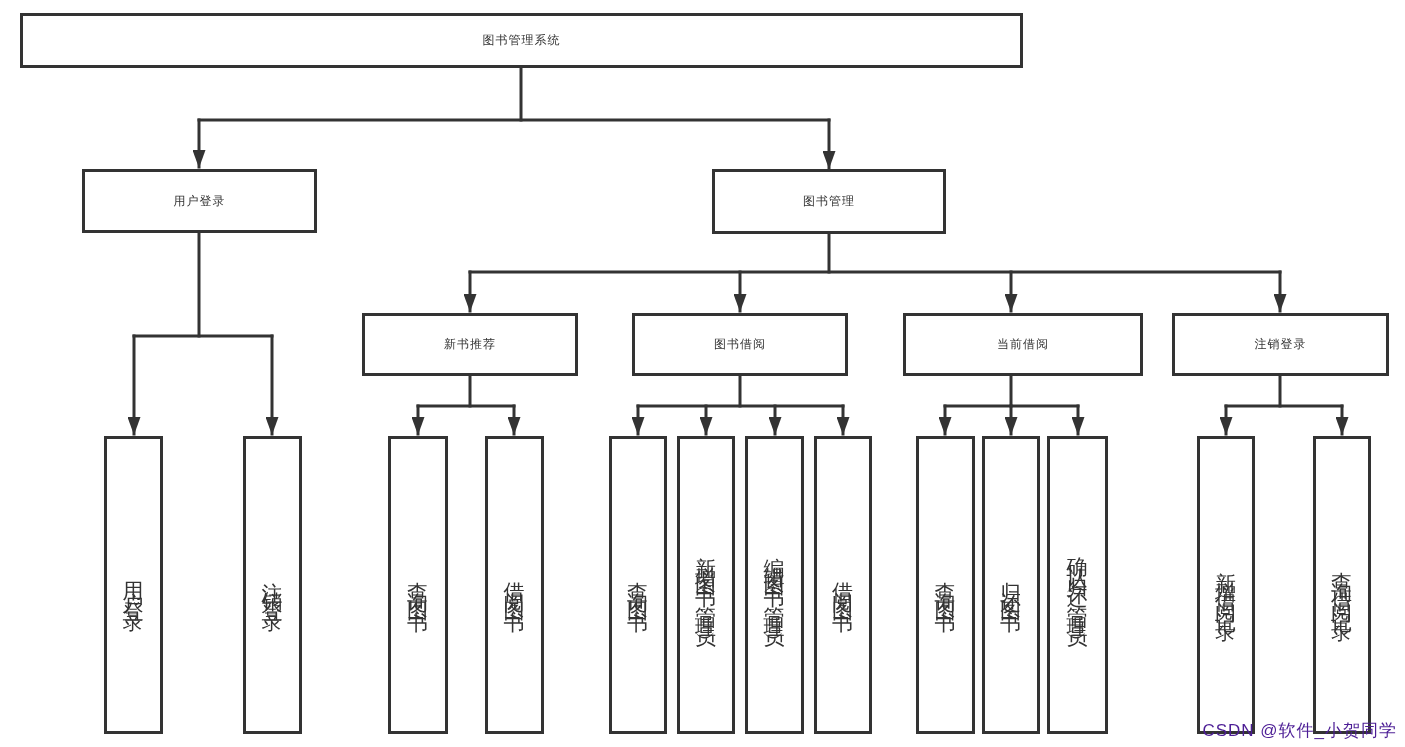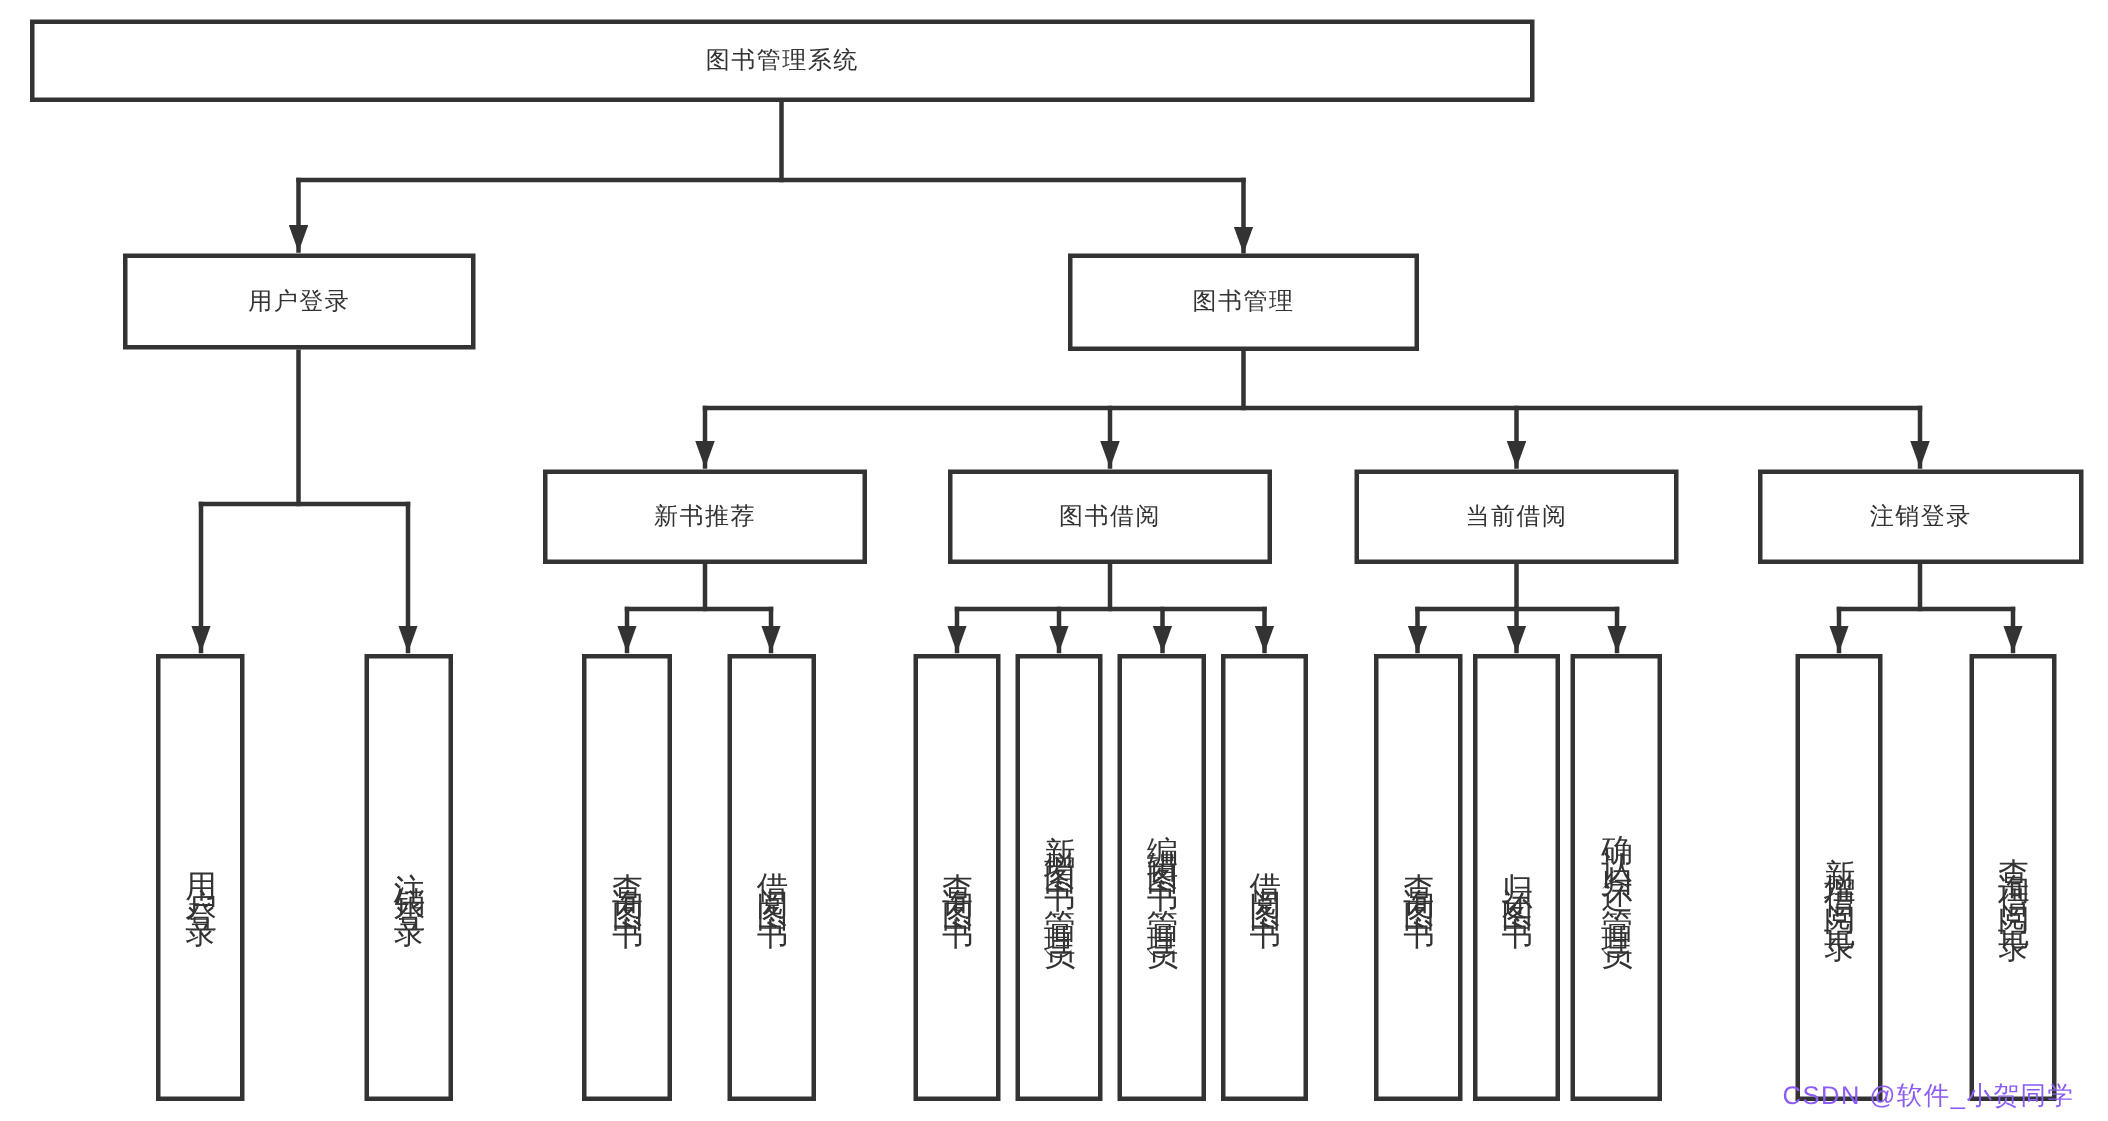--- a/index.html
+++ b/index.html
@@ -26,37 +26,37 @@
     box-sizing: border-box;
     border: 3px solid #333333;
     background: #ffffff;
     display: flex;
     align-items: center;
     justify-content: center;
     color: #333333;
     z-index: 2;
   }
   .node.h-label span {
-    font-size: 16px;
+    font-size: 12px;
     letter-spacing: 1px;
     white-space: nowrap;
   }
   .node.leaf span {
     writing-mode: vertical-rl;
     font-size: 21px;
     letter-spacing: 10px;
     line-height: 1;
     white-space: nowrap;
   }
   .watermark {
     position: absolute;
-    right: 22px;
+    right: 8px;
     bottom: 5px;
     font-size: 17px;
-    color: #8b5cf6;
+    color: #4c1d95;
     letter-spacing: 1px;
     z-index: 3;
     white-space: nowrap;
   }
 </style>
 </head>
 <body>
 
 <div class="canvas">
 
@@ -120,21 +120,21 @@
   <div class="node h-label" style="left:712px; top:169px; width:234px; height:65px;">
     <span>图书管理</span>
   </div>
 
   <div class="node h-label" style="left:632px; top:313px; width:216px; height:63px;">
     <span>图书借阅</span>
   </div>
   <div class="node h-label" style="left:362px; top:313px; width:216px; height:63px;">
     <span>新书推荐</span>
   </div>
-  <div class="node h-label" style="left:903px; top:313px; width:216px; height:63px;">
+  <div class="node h-label" style="left:903px; top:313px; width:240px; height:63px;">
     <span>当前借阅</span>
   </div>
   <div class="node h-label" style="left:1172px; top:313px; width:217px; height:63px;">
     <span>注销登录</span>
   </div>
 
   <div class="node leaf" style="left:104px; top:436px; width:59px; height:298px;">
     <span>用户登录</span>
   </div>
   <div class="node leaf" style="left:243px; top:436px; width:59px; height:298px;">

